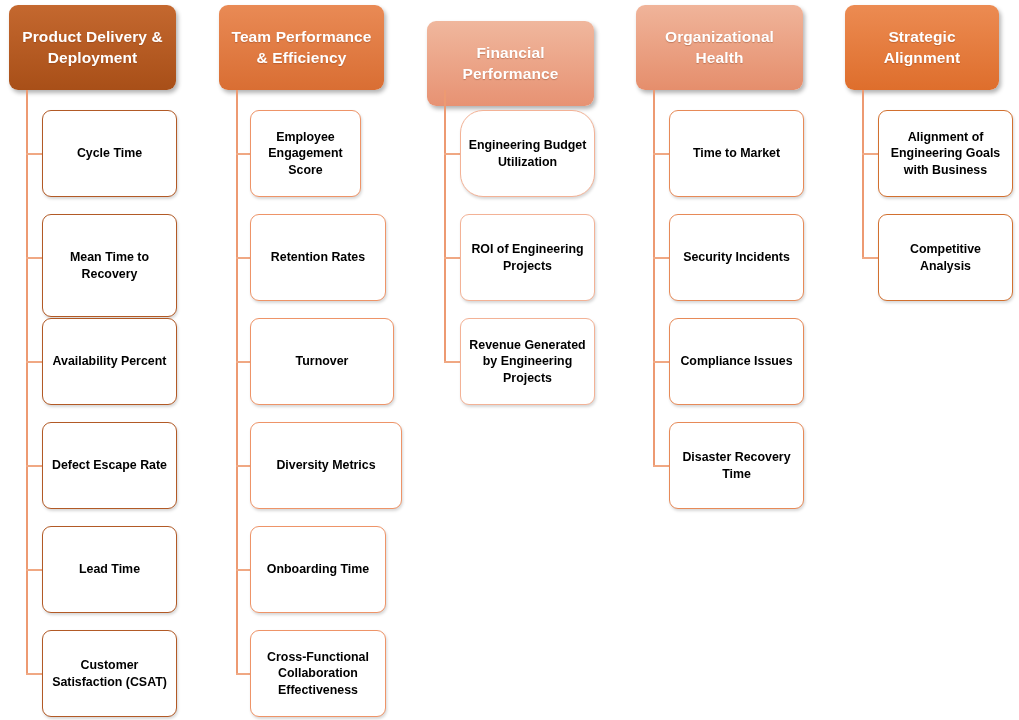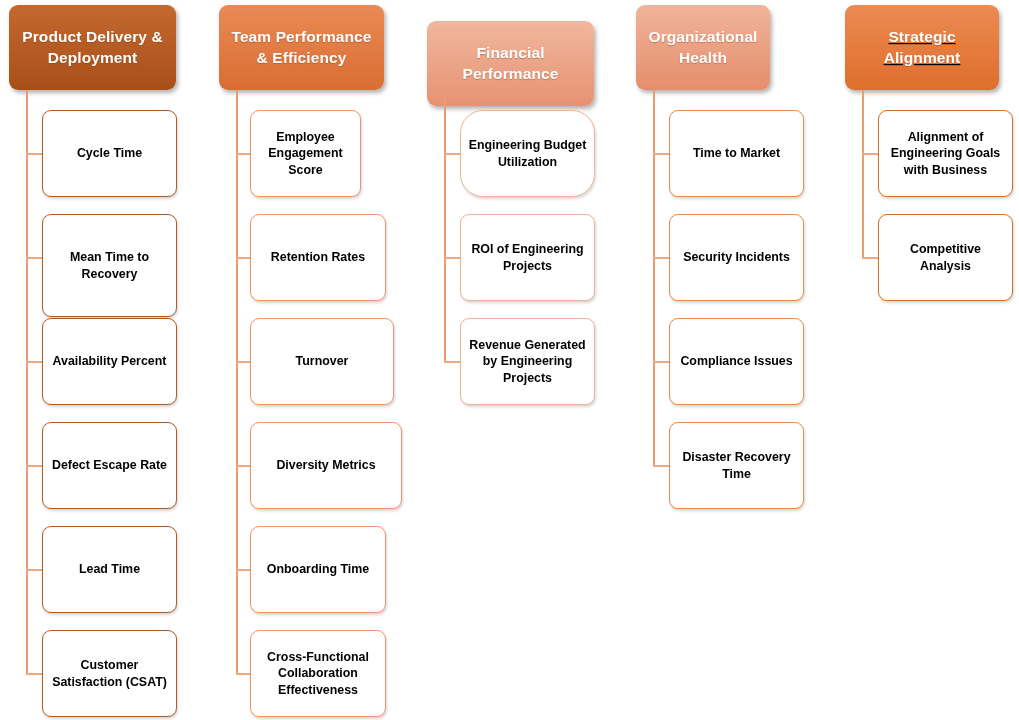--- a/index.html
+++ b/index.html
@@ -154,21 +154,21 @@
       <div class="stub" style="left: 444px; top: 256.5px; width: 16px;"></div>
       <div class="leaf-node" style="left: 460px; top: 214px; width: 135px; height: 87px; border-color: rgb(243, 178, 150); justify-content: flex-end;">
         <span class="leaf-label">ROI of Engineering Projects</span>
       </div>
       <div class="stub" style="left: 444px; top: 360.5px; width: 16px;"></div>
       <div class="leaf-node" style="left: 460px; top: 318px; width: 135px; height: 87px; border-color: rgb(243, 178, 150);">
         <span class="leaf-label">Revenue Generated by Engineering Projects</span>
       </div>
     </div>
     <div class="column" style="left: 0px;">
-      <div class="header-node" style="left: 636px; top: 5px; width: 134px; height: 85px; background: linear-gradient(rgb(240, 180, 154) 0%, rgb(229, 142, 108) 100%);">
+      <div class="header-node" style="left: 636px; top: 5px; width: 167px; height: 85px; background: linear-gradient(rgb(240, 180, 154) 0%, rgb(229, 142, 108) 100%);">
         <span class="header-label">Organizational Health</span>
       </div>
       <div class="trunk" style="left: 653px; top: 90px; height: 375.5px;"></div>
       <div class="stub" style="left: 653px; top: 152.5px; width: 16px;"></div>
       <div class="leaf-node" style="left: 669px; top: 110px; width: 135px; height: 87px; border-color: rgb(231, 138, 88);">
         <span class="leaf-label">Time to Market</span>
       </div>
       <div class="stub" style="left: 653px; top: 256.5px; width: 16px;"></div>
       <div class="leaf-node" style="left: 669px; top: 214px; width: 135px; height: 87px; border-color: rgb(231, 138, 88);">
         <span class="leaf-label">Security Incidents</span>
@@ -176,21 +176,21 @@
       <div class="stub" style="left: 653px; top: 360.5px; width: 16px;"></div>
       <div class="leaf-node" style="left: 669px; top: 318px; width: 135px; height: 87px; border-color: rgb(231, 138, 88);">
         <span class="leaf-label">Compliance Issues</span>
       </div>
       <div class="stub" style="left: 653px; top: 464.5px; width: 16px;"></div>
       <div class="leaf-node" style="left: 669px; top: 422px; width: 135px; height: 87px; border-color: rgb(231, 138, 88);">
         <span class="leaf-label">Disaster Recovery Time</span>
       </div>
     </div>
     <div class="column" style="left: 0px;">
-      <div class="header-node" style="left: 845px; top: 5px; width: 154px; height: 85px; background: linear-gradient(rgb(236, 139, 82) 0%, rgb(222, 110, 44) 100%); text-decoration: underline;">
+      <div class="header-node" style="left: 845px; top: 5px; width: 154px; height: 85px; background: linear-gradient(rgb(236, 139, 82) 0%, rgb(222, 110, 44) 100%);">
         <span class="header-label">Strategic Alignment</span>
       </div>
       <div class="trunk" style="left: 862px; top: 90px; height: 167.5px;"></div>
       <div class="stub" style="left: 862px; top: 152.5px; width: 16px;"></div>
       <div class="leaf-node" style="left: 878px; top: 110px; width: 135px; height: 87px; border-color: rgb(210, 112, 47);">
         <span class="leaf-label">Alignment of Engineering Goals with Business</span>
       </div>
       <div class="stub" style="left: 862px; top: 256.5px; width: 16px;"></div>
       <div class="leaf-node" style="left: 878px; top: 214px; width: 135px; height: 87px; border-color: rgb(210, 112, 47);">
         <span class="leaf-label">Competitive Analysis</span>

